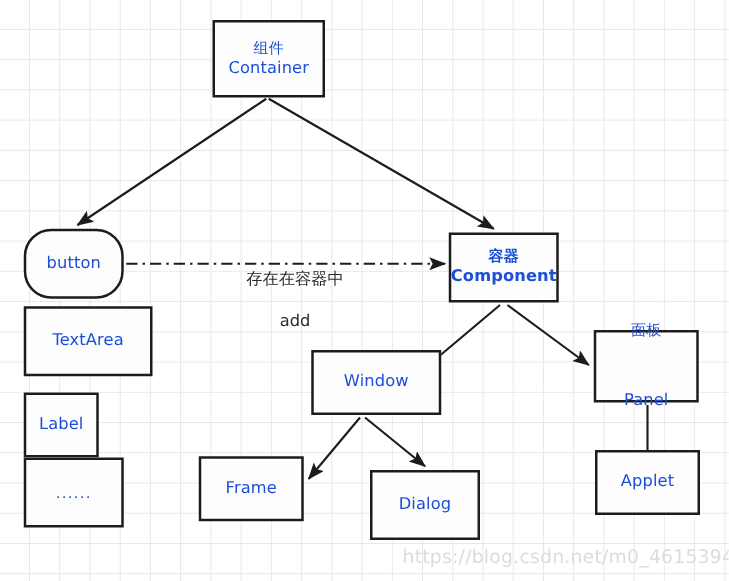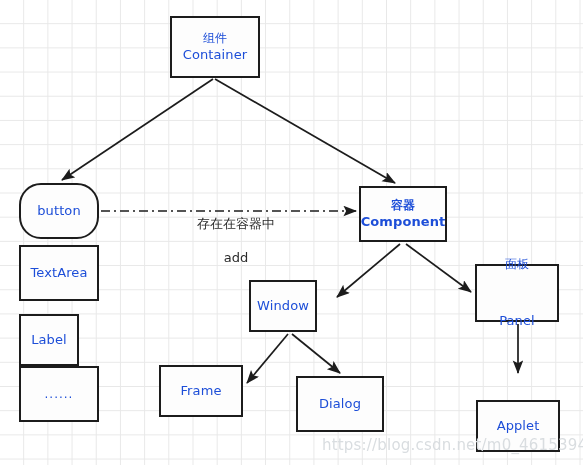--- a/index.html
+++ b/index.html
@@ -103,55 +103,55 @@
 
   <div class="node-box" style="left:170px; top:16px; width:90px; height:62px;">
     <span class="cn">组件</span>
     <span class="en">Container</span>
   </div>
 
   <div class="node-box" style="left:19px; top:183px; width:80px; height:56px;border-radius:22px;">
     <span class="en">button</span>
   </div>
 
-  <div class="node-box" style="left:19px; top:245px; width:80px; height:56px;">
+  <div class="node-box" style="left:19px; top:245px; width:103px; height:56px;">
     <span class="en">TextArea</span>
   </div>
 
   <div class="node-box" style="left:19px; top:314px; width:60px; height:52px;">
     <span class="en">Label</span>
   </div>
 
   <div class="node-box" style="left:19px; top:366px; width:80px; height:56px;">
     <span class="dots">......</span>
   </div>
 
   <div class="node-box" style="left:359px; top:186px; width:88px; height:56px;font-weight:bold;">
     <span class="cn">容器</span>
     <span class="en">Component</span>
   </div>
 
-  <div class="node-box" style="left:249px; top:280px; width:68px; height:52px;">
+  <div class="node-box" style="left:249px; top:280px; width:104px; height:52px;">
     <span class="en">Window</span>
   </div>
 
   <div class="node-box" style="left:475px; top:264px; width:84px; height:58px;gap:40px;">
     <span class="cn">面板</span>
     <span class="en">Panel</span>
   </div>
 
   <div class="node-box" style="left:296px; top:376px; width:88px; height:56px;">
     <span class="en">Dialog</span>
   </div>
 
   <div class="node-box" style="left:159px; top:365px; width:84px; height:52px;">
     <span class="en">Frame</span>
   </div>
 
-  <div class="node-box" style="left:476px; top:400px; width:84px; height:52px;">
+  <div class="node-box" style="left:476px; top:360px; width:84px; height:52px;">
     <span class="en">Applet</span>
   </div>
 
   <div class="edge-label" style="left:176px; top:199px; width:120px;">
     <div>存在在容器中</div>
     <div>add</div>
   </div>
 
   <div class="watermark">https://blog.csdn.net/m0_46153949</div>
 

